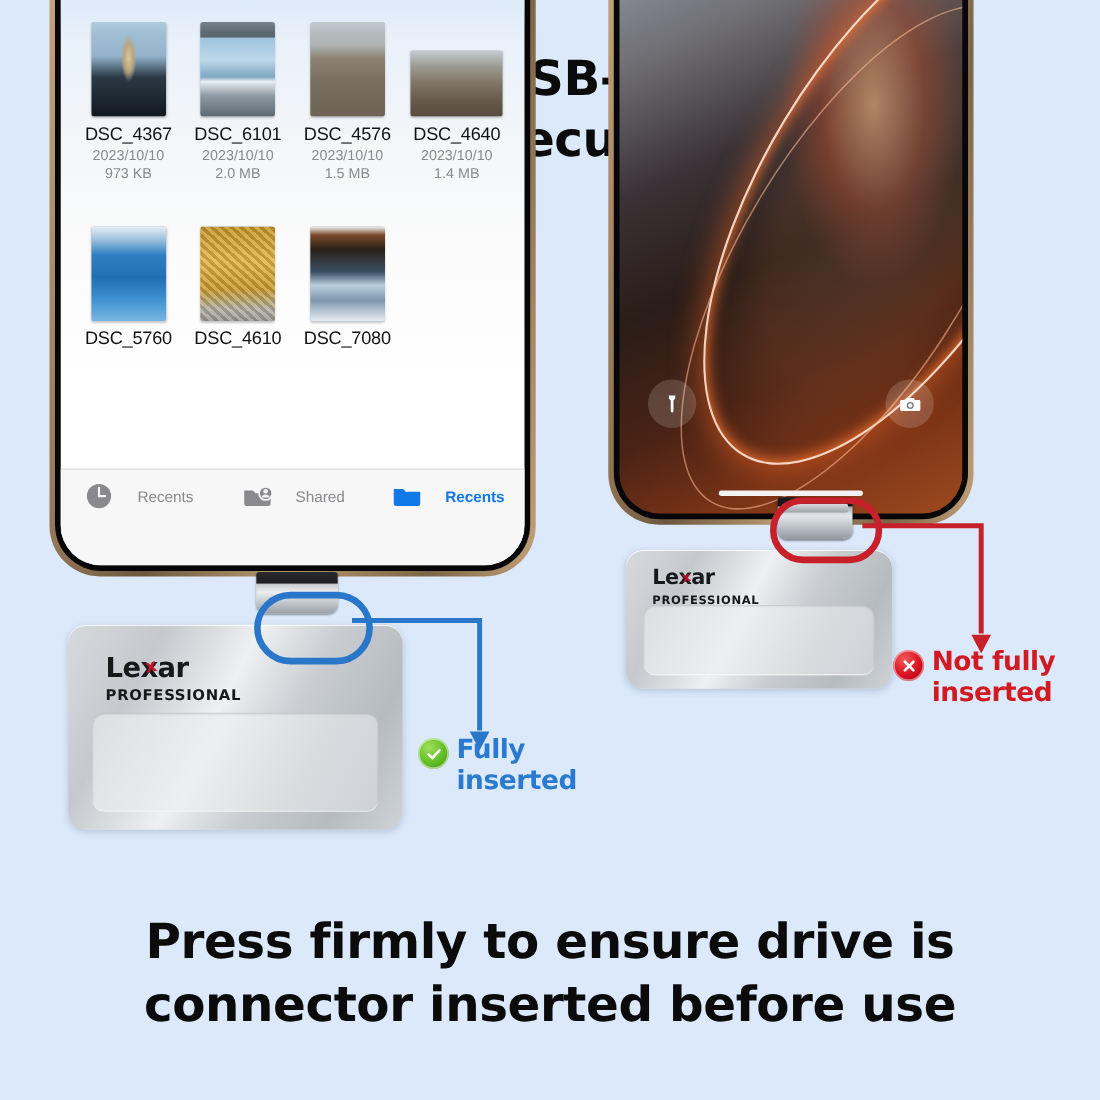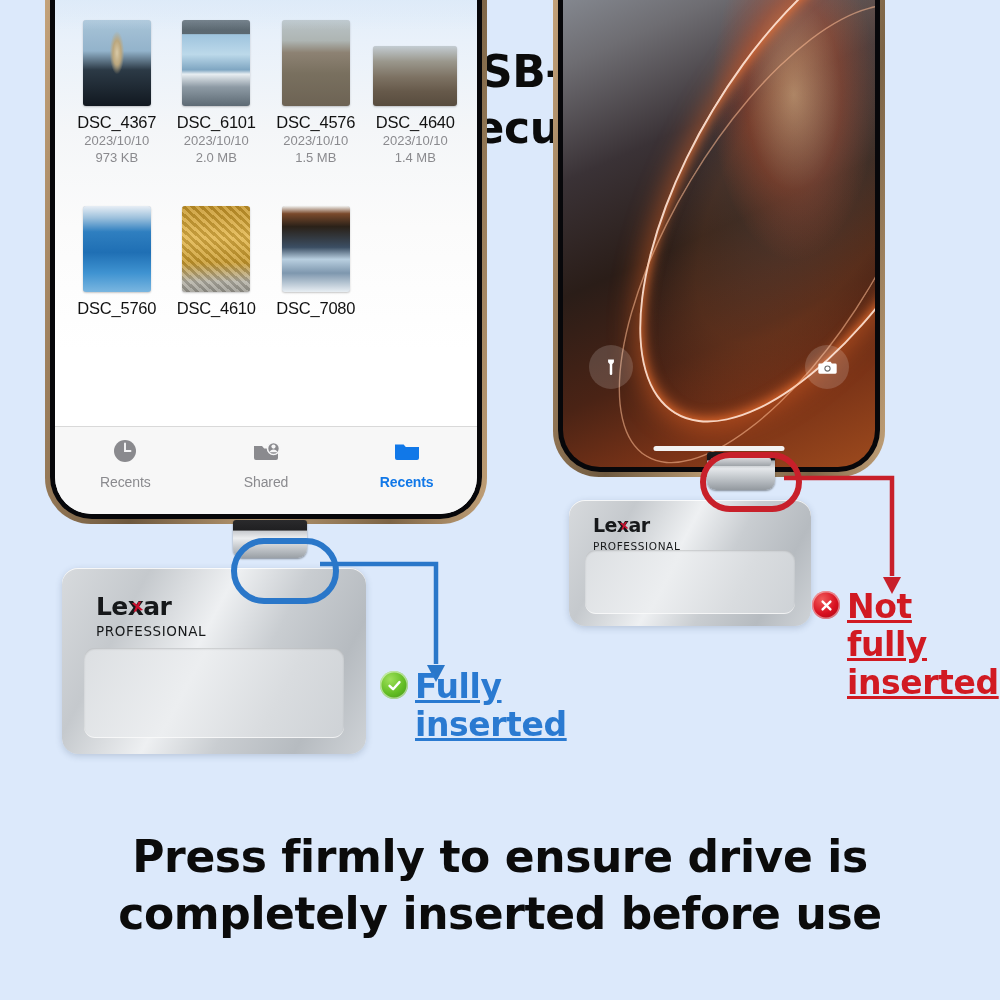--- a/index.html
+++ b/index.html
@@ -179,23 +179,24 @@
     background: rgba(246,246,247,0.94);
     border-top: 0.5px solid rgba(0,0,0,0.12);
     display: flex;
     align-items: flex-start;
     padding-top: 9px;
     z-index: 8;
   }
   .tab {
     flex: 1;
     display: flex;
-    flex-direction: column;
+    flex-direction: row;
     align-items: center;
-    gap: 8px;
+    gap: 20px;
+    justify-content: center;
   }
   .tab-label {
     font-size: 14px;
     color: #8a8a8e;
     letter-spacing: -0.1px;
   }
   .tab.active .tab-label { color: #1178e8; font-weight: bold; }
   .tab-icon { width: 30px; height: 30px; position: relative; }
 
   
@@ -307,21 +308,21 @@
   .brand-x {
     position: absolute;
     color: #c8102e;
     font-weight: bold;
     transform: rotate(-12deg);
   }
   #brand-left .brand-x  { left: 36px; top: 4px; font-size: 16px; }
   #brand-right .brand-x { left: 27px; top: 3px; font-size: 12px; }
   .brand-sub {
     font-family: "DejaVu Sans", sans-serif;
-    font-weight: normal;
+    font-weight: bold;
     color: #16181a;
     letter-spacing: 0.6px;
     margin-top: 4px;
   }
   #brand-left .brand-sub  { font-size: 13.5px; }
   #brand-right .brand-sub { font-size: 10.5px; }
 
   
   .ring {
     position: absolute;
@@ -358,24 +359,23 @@
     background: radial-gradient(circle at 36% 30%, #9fe05a 0%, #62bd23 54%, #3f8f14 100%);
     box-shadow: inset 0 0 0 1.5px rgba(255,255,255,0.5);
   }
   .badge-bad {
     background: radial-gradient(circle at 36% 30%, #f05a5a 0%, #d81020 54%, #9e0411 100%);
     box-shadow: inset 0 0 0 1.5px rgba(255,255,255,0.45);
   }
   .annot-text {
     font-family: "DejaVu Sans", sans-serif;
     font-weight: bold;
-    font-size: 33px;
+    font-size: 24px;
     line-height: 1.15;
     letter-spacing: -0.4px;
-    text-decoration: underline;
   }
   #annot-fully .annot-text     { color: #2a7ad1; }
   #annot-not-fully .annot-text { color: #d11a22; }
   .annot-text .l2 { display: block; }
 </style>
 </head>
 <body>
 
 <div class="canvas">
 
@@ -599,16 +599,16 @@
       </svg>
     </div>
     <div class="annot-text">
       <span>Not fully</span>
       <span class="l2">inserted</span>
     </div>
   </div>
 
   <div class="caption">
     <span>Press firmly to ensure drive is</span>
-    <span class="l2">completely inserted before use</span>
+    <span class="l2">connector inserted before use</span>
   </div>
 
 </div>
 
 </body></html>

